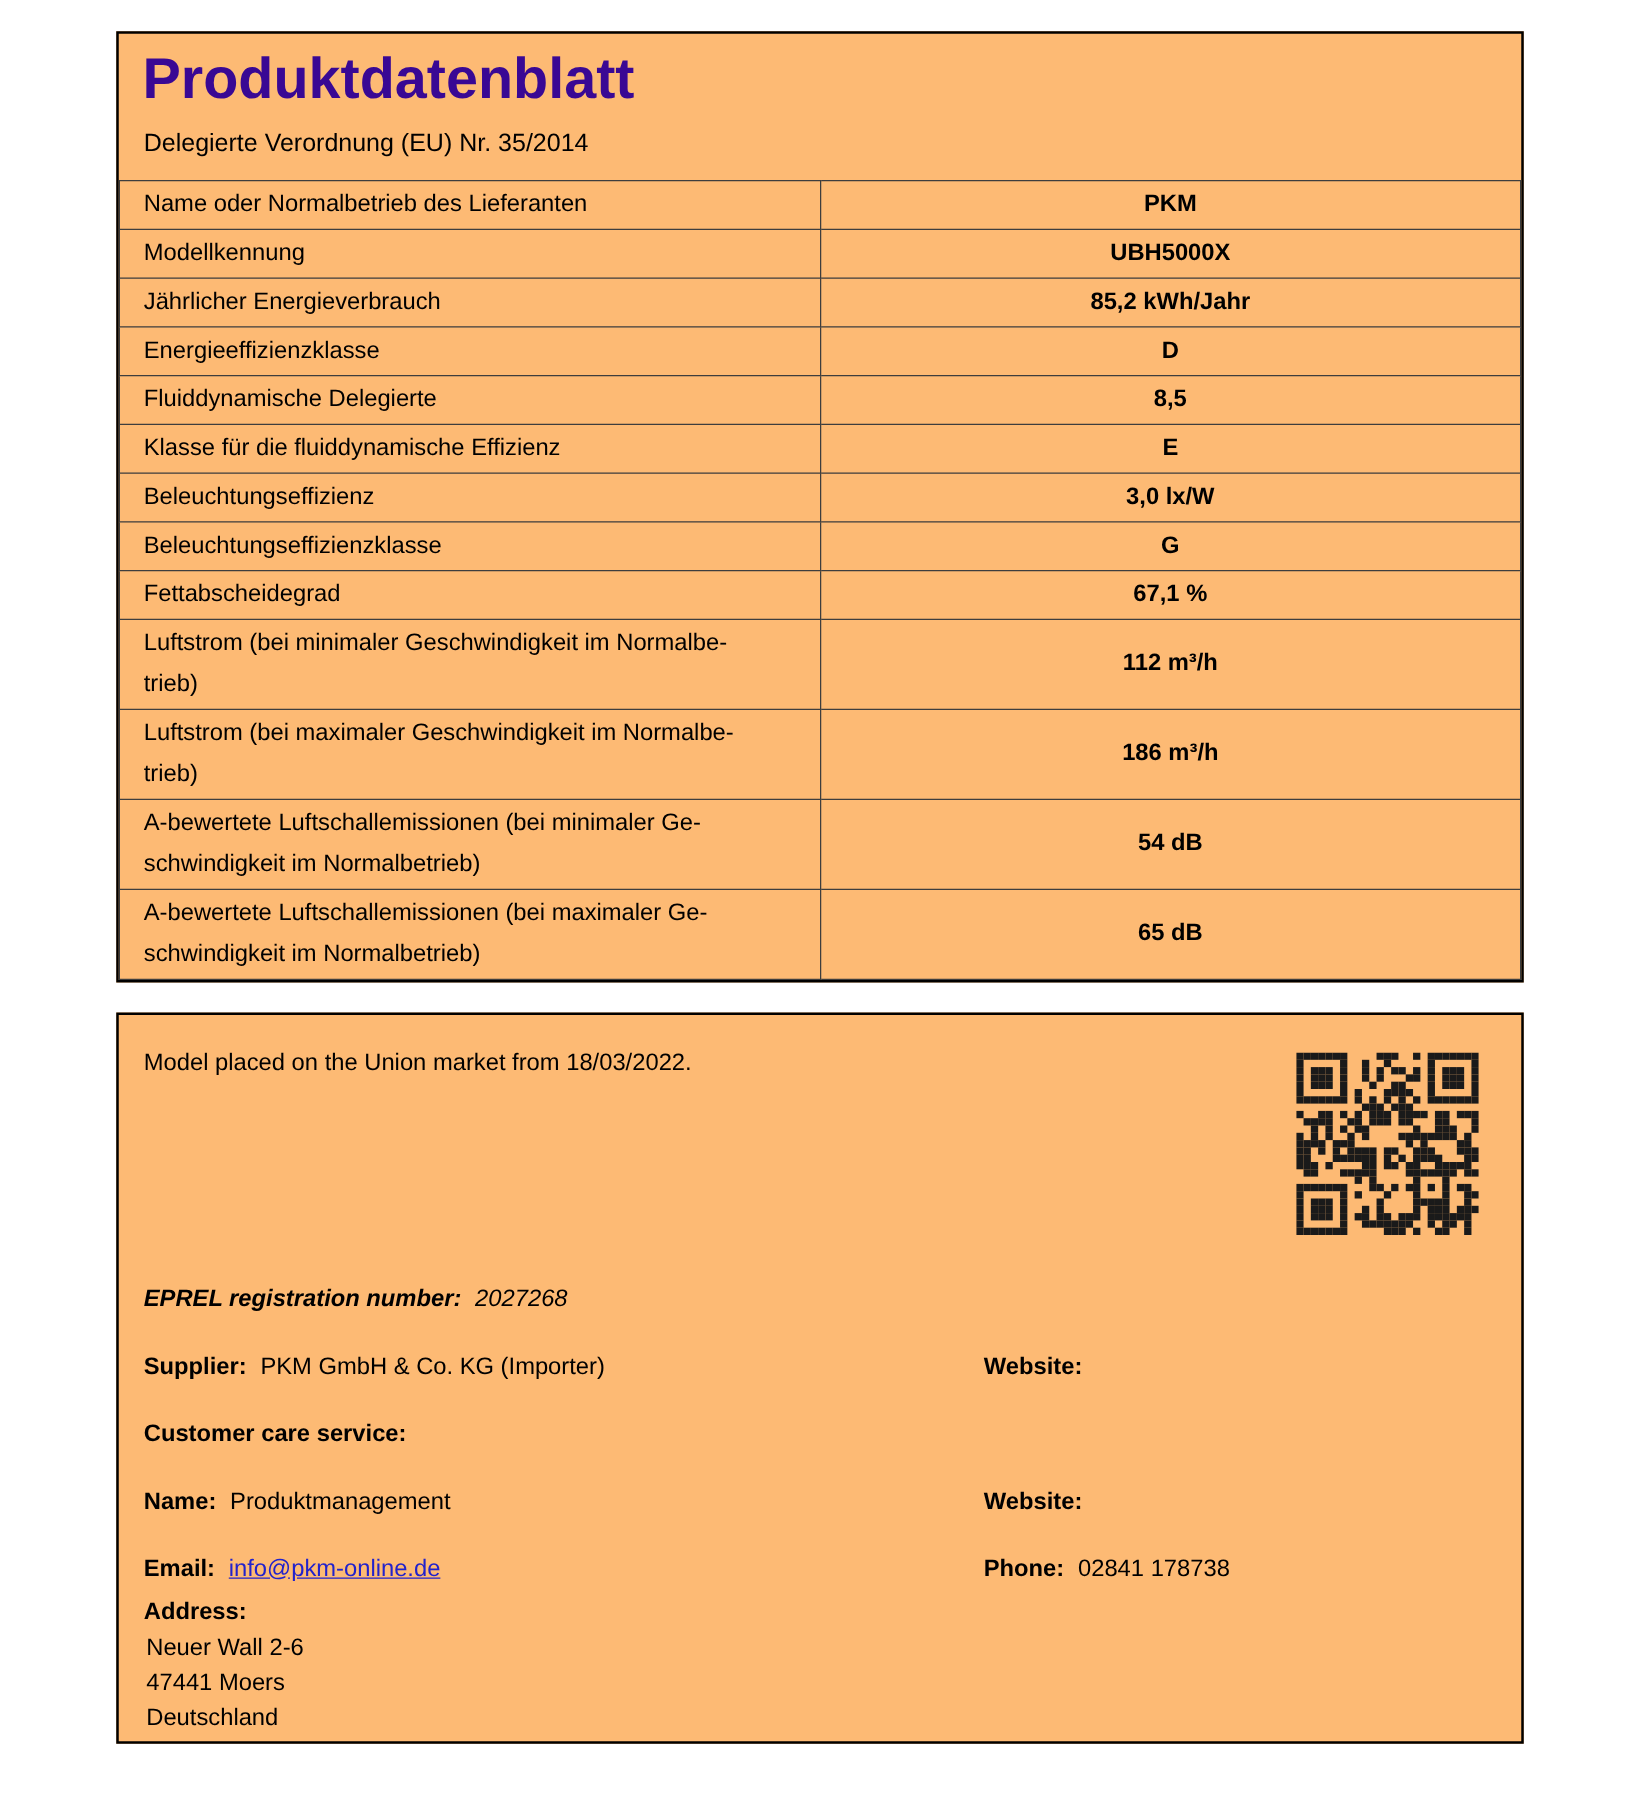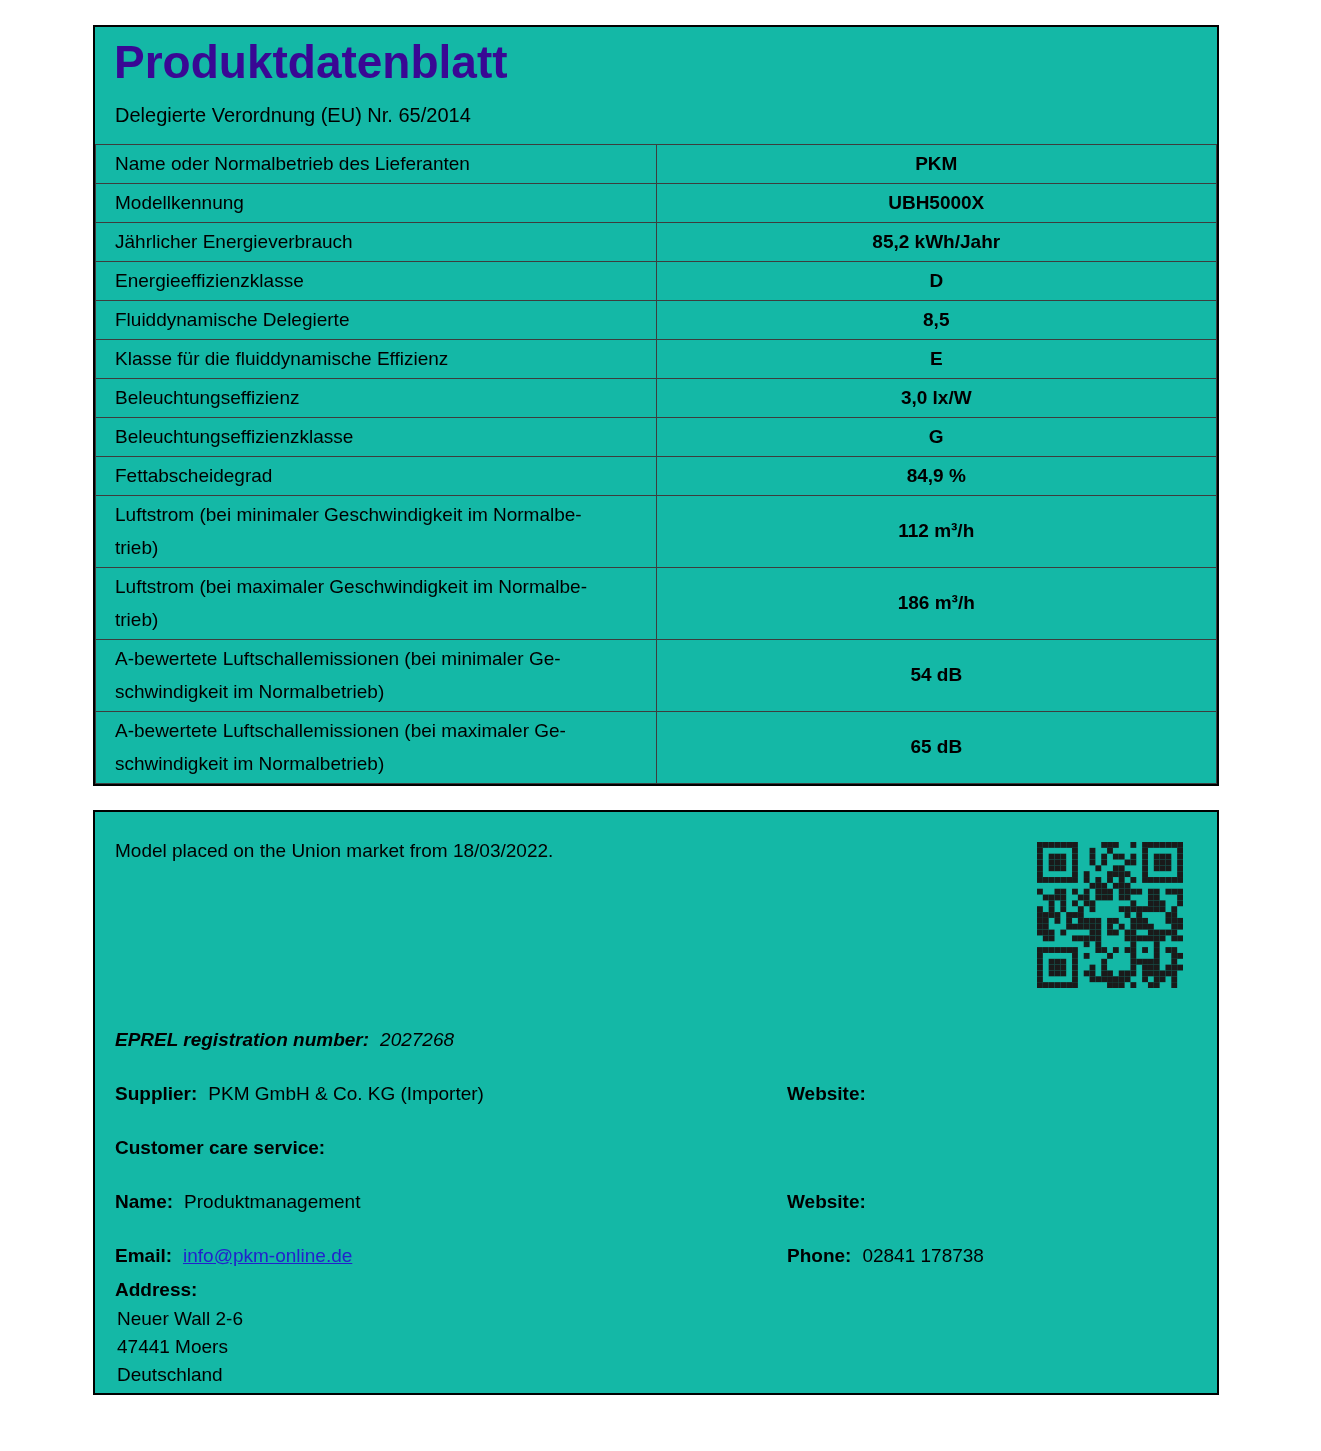--- a/index.html
+++ b/index.html
@@ -10,21 +10,21 @@
   }
   *{box-sizing:border-box;}
   html,body{margin:0;padding:0;}
   body{
     width:1321px;height:1451px;background:#ffffff;color:#000;
     font-family:"Liberation Sans", sans-serif;
     position:relative;overflow:hidden;
   }
   .sheet-box{
     width:1126px;margin-left:93px;border:2px solid var(--border-dark);
-    background:#14b8a6;
+    background:#fdba74;
   }
   #box-top{margin-top:25px;}
   .doc-title{
     font-size:46px;font-weight:bold;color:var(--title-color);
     padding:10px 0 0 19px;line-height:1.1;
   }
   .doc-subtitle{
     font-size:20px;padding:16px 0 17px 20px;
   }
   table.spec-table{
@@ -59,21 +59,21 @@
   .lbl{font-weight:bold;margin-right:11px;}
   a.doc-link{color:var(--link-color);text-decoration:underline;}
   .addr-line{font-size:19px;padding-left:22px;line-height:28px;}
   .addr-block{margin-top:4px;}
 </style>
 </head>
 <body>
 
 <div class="sheet-box" id="box-top">
   <div class="doc-title">Produktdatenblatt</div>
-  <div class="doc-subtitle">Delegierte Verordnung (EU) Nr. 65/2014</div>
+  <div class="doc-subtitle">Delegierte Verordnung (EU) Nr. 35/2014</div>
 
   <table class="spec-table">
     <tbody id="spec-rows">
         <tr class="row-single">
       <td class="spec-label">Name oder Normalbetrieb des Lieferanten</td>
       <td class="spec-value">PKM</td>
     </tr>
         <tr class="row-single">
       <td class="spec-label">Modellkennung</td>
       <td class="spec-value">UBH5000X</td>
@@ -97,21 +97,21 @@
         <tr class="row-single">
       <td class="spec-label">Beleuchtungseffizienz</td>
       <td class="spec-value">3,0 lx/W</td>
     </tr>
         <tr class="row-single">
       <td class="spec-label">Beleuchtungseffizienzklasse</td>
       <td class="spec-value">G</td>
     </tr>
         <tr class="row-single">
       <td class="spec-label">Fettabscheidegrad</td>
-      <td class="spec-value">84,9 %</td>
+      <td class="spec-value">67,1 %</td>
     </tr>
         <tr class="row-tall">
       <td class="spec-label">Luftstrom (bei minimaler Geschwindigkeit im Normalbe-
 trieb)</td>
       <td class="spec-value">112 m³/h</td>
     </tr>
         <tr class="row-tall">
       <td class="spec-label">Luftstrom (bei maximaler Geschwindigkeit im Normalbe-
 trieb)</td>
       <td class="spec-value">186 m³/h</td>

